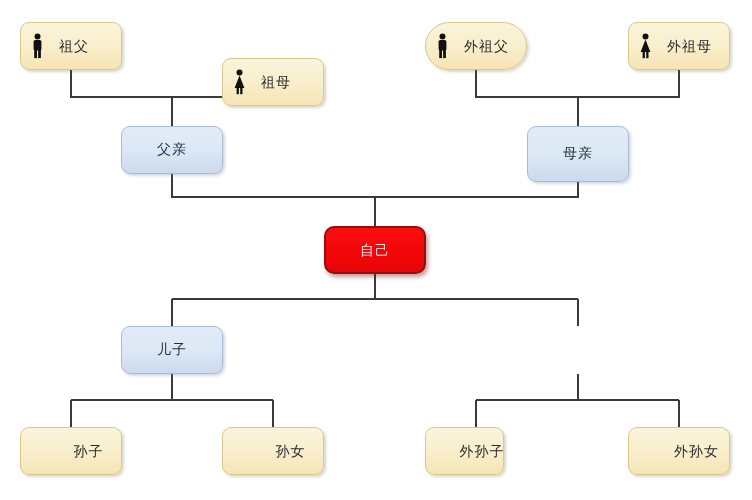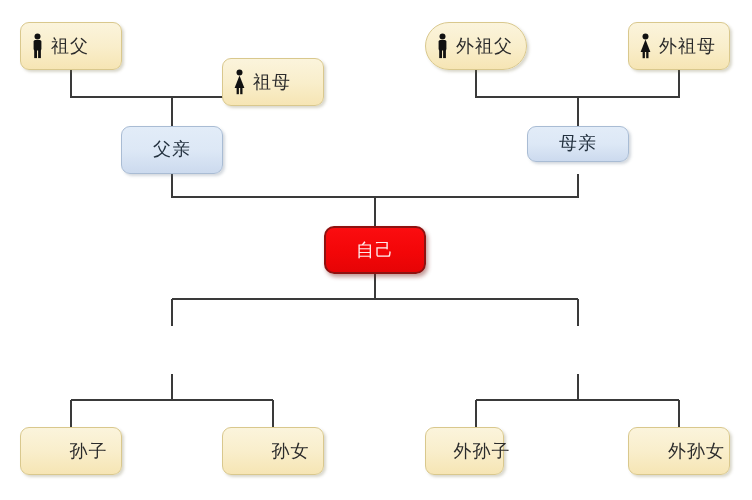--- a/index.html
+++ b/index.html
@@ -26,24 +26,25 @@
     width: 752px;
     height: 500px;
   }
   .node {
     position: absolute;
     box-sizing: border-box;
     display: flex;
     align-items: center;
     justify-content: center;
     border-radius: 9px;
-    font-size: 18px;
+    font-size: 14px;
     letter-spacing: 1px;
     white-space: nowrap;
     z-index: 3;
+    gap: 8px;
   }
   .node .label {
     line-height: 1;
   }
   
   .node.cream {
     background: linear-gradient(180deg, #fbf4dc 0%, #f9eecb 52%, #f6e5b4 100%);
     border: 1px solid #d9c88d;
     color: #2b2b2b;
     box-shadow: 2px 2px 3px rgba(120, 110, 70, 0.28);
@@ -144,28 +145,31 @@
       <rect x="3.6" y="18.4" width="2.3" height="6.8" fill="#111"></rect>
       <rect x="7.2" y="18.4" width="2.3" height="6.8" fill="#111"></rect>
     </svg>
     <span class="label">外祖母</span>
   </div>
 
   <div class="node blue" style="left:121px; top:126px; width:102px; height:48px;">
     <span class="label">父亲</span>
   </div>
 
-  <div class="node blue" style="left:527px; top:126px; width:102px; height:36px;">
+  <div class="node blue" style="left:527px; top:126px; width:102px; height:56px;">
     <span class="label">母亲</span>
   </div>
 
   <div class="node red" style="left:324px; top:226px; width:102px; height:48px;">
     <span class="label">自己</span>
   </div>
 
+  <div class="node blue" style="left:121px; top:326px; width:102px; height:48px;">
+    <span class="label">儿子</span>
+  </div>
 
 
   <div class="node cream" style="left:20px; top:427px; width:102px; height:48px;">
     <span class="label">孙子</span>
   </div>
 
   <div class="node cream" style="left:222px; top:427px; width:102px; height:48px;">
     <span class="label">孙女</span>
   </div>
 

